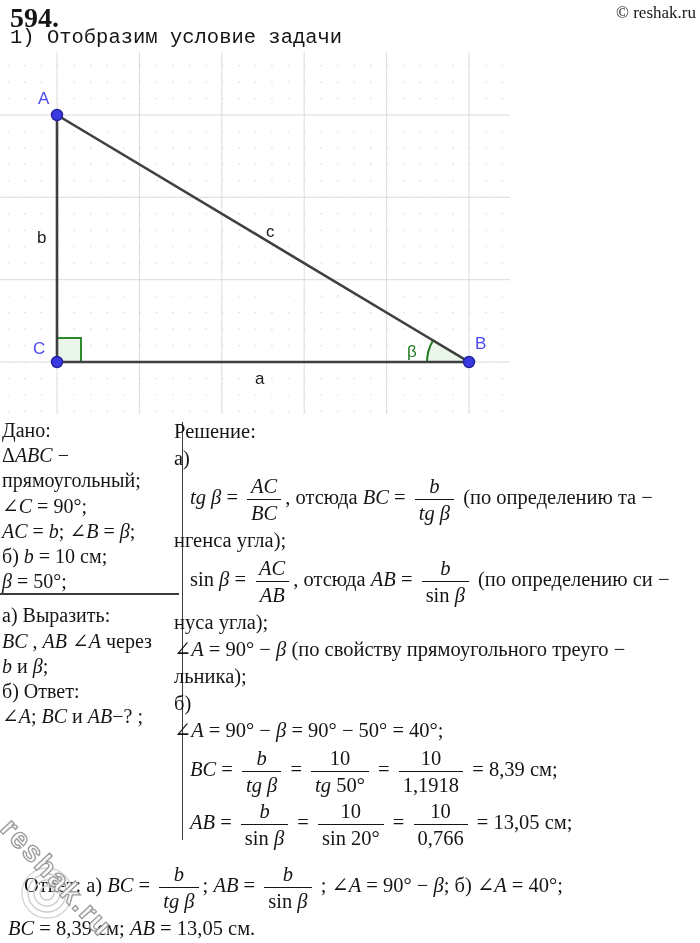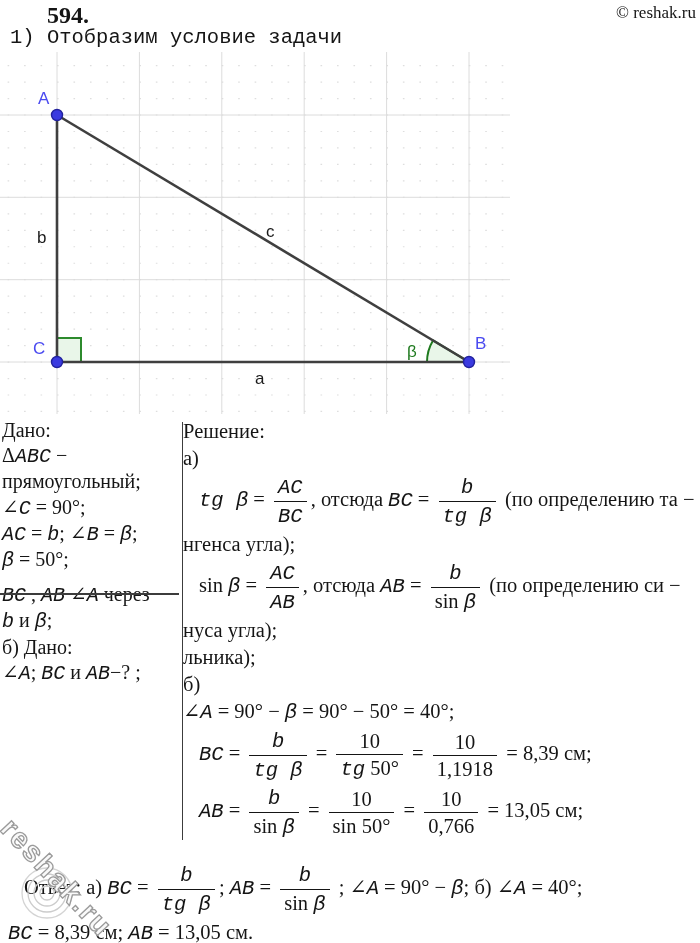--- a/index.html
+++ b/index.html
@@ -1,35 +1,35 @@
 <!DOCTYPE html>
 <html lang="ru"><head>
 <meta charset="utf-8">
 <style>
   html,body { margin:0; padding:0; background:#ffffff; }
   .page {
     position:relative; width:700px; height:943px; overflow:hidden;
     font-family:"Liberation Serif","DejaVu Serif",serif; color:#151515; background:#fff;
   }
   
-  .problem-number { position:absolute; left:10px; top:2px; font-size:24px; font-weight:bold;margin-left:37px; }
+  .problem-number { position:absolute; left:10px; top:2px; font-size:28px; font-weight:bold; }
   .copyright     { position:absolute; right:4px; top:3px; font-size:17px; }
   .step-title    { position:absolute; left:10px; top:26px; font-size:20.5px;font-family:Liberation Mono, monospace; }
   
   .diagram { position:absolute; left:0; top:52px; width:510px; height:362px; }
   .diagram svg { display:block; }
   
   .left-col  { position:absolute; left:2px;  top:418px; width:172px; font-size:20px;  line-height:25.2px; }
-  .right-col { position:absolute; left:183px; top:418px; width:509px; font-size:20.5px; line-height:27px; }
+  .right-col { position:absolute; left:174px; top:418px; width:509px; font-size:20.5px; line-height:27px; }
   .h-divider { position:absolute; left:0; top:593px; width:179px; border-top:2px solid #3c3c3c; }
   .v-divider { position:absolute; left:182px; top:422px; height:418px; width:0; border-left:1.8px solid #3c3c3c; }
   .task-block { margin-top:9px; }
   .answer { position:absolute; left:8px; top:860px; width:690px; font-size:20.5px; line-height:27px; }
   .tline { white-space:nowrap; }
-  .mi { font-style:italic;font-family:Liberation Mono, monospace; }
+  .mi { font-style:italic; }
   
   .frac { display:inline-flex; flex-direction:column; align-items:center; vertical-align:middle;
           margin:0 4px; line-height:22px; text-align:center; }
   .frac .num { padding:1px 4px 2px; }
   .frac .den { padding:2px 4px 1px; border-top:1.6px solid #151515; }
   .frac-line { margin:2px 16px; }
   
   .watermark { position:absolute; left:0; top:808px; width:310px; height:135px; z-index:5; pointer-events:none; }
   .wm-text {
     position:absolute; left:18px; top:4px; transform:rotate(47deg); transform-origin:left top;
@@ -109,26 +109,28 @@
     </svg>
   </div>
 
   <div class="left-col">
     <div>
         <div class="tline"><span>Дано:</span></div>
         <div class="tline"><span>Δ</span><span class="mi">ABC</span><span> −</span></div>
         <div class="tline"><span>прямоугольный;</span></div>
         <div class="tline"><span>∠</span><span class="mi">C</span><span> = 90°;</span></div>
         <div class="tline"><span class="mi">AC</span><span> = </span><span class="mi">b</span><span>; ∠</span><span class="mi">B</span><span> = </span><span class="mi">β</span><span>;</span></div>
+        <div class="tline"><span>б) </span><span class="mi">b</span><span> = 10 см;</span></div>
         <div class="tline"><span class="mi">β</span><span> = 50°;</span></div>
       </div>
     <div class="task-block">
+        <div class="tline"><span>а) Выразить:</span></div>
         <div class="tline"><span class="mi">BC</span><span> , </span><span class="mi">AB</span><span> ∠</span><span class="mi">A</span><span> через</span></div>
         <div class="tline"><span class="mi">b</span><span> и </span><span class="mi">β</span><span>;</span></div>
-        <div class="tline"><span>б) Дано:</span></div>
+        <div class="tline"><span>б) Ответ:</span></div>
         <div class="tline"><span>∠</span><span class="mi">A</span><span>; </span><span class="mi">BC</span><span> и </span><span class="mi">AB</span><span>−? ;</span></div>
       </div>
   </div>
 
   <div class="h-divider"></div>
   <div class="v-divider"></div>
 
   <div class="right-col">
       <div class="tline"><span>Решение:</span></div>
       <div class="tline"><span>а)</span></div>
@@ -141,39 +143,40 @@
         </span><span> (по определению та −</span></div>
       <div class="tline"><span>нгенса угла);</span></div>
       <div class="tline frac-line"><span>sin </span><span class="mi">β</span><span> = </span><span class="frac">
           <span class="num"><span class="mi">AC</span></span>
           <span class="den"><span class="mi">AB</span></span>
         </span><span>, отсюда </span><span class="mi">AB</span><span> = </span><span class="frac">
           <span class="num"><span class="mi">b</span></span>
           <span class="den"><span>sin </span><span class="mi">β</span></span>
         </span><span> (по определению си −</span></div>
       <div class="tline"><span>нуса угла);</span></div>
+      <div class="tline"><span>∠</span><span class="mi">A</span><span> = 90° − </span><span class="mi">β</span><span> (по свойству прямоугольного треуго −</span></div>
       <div class="tline"><span>льника);</span></div>
       <div class="tline"><span>б)</span></div>
       <div class="tline"><span>∠</span><span class="mi">A</span><span> = 90° − </span><span class="mi">β</span><span> = 90° − 50° = 40°;</span></div>
       <div class="tline frac-line"><span class="mi">BC</span><span> = </span><span class="frac">
           <span class="num"><span class="mi">b</span></span>
           <span class="den"><span class="mi">tg β</span></span>
         </span><span> = </span><span class="frac">
           <span class="num"><span>10</span></span>
           <span class="den"><span class="mi">tg</span><span> 50°</span></span>
         </span><span> = </span><span class="frac">
           <span class="num"><span>10</span></span>
           <span class="den"><span>1,1918</span></span>
         </span><span> = 8,39 см;</span></div>
       <div class="tline frac-line"><span class="mi">AB</span><span> = </span><span class="frac">
           <span class="num"><span class="mi">b</span></span>
           <span class="den"><span>sin </span><span class="mi">β</span></span>
         </span><span> = </span><span class="frac">
           <span class="num"><span>10</span></span>
-          <span class="den"><span>sin 50°</span></span>
+          <span class="den"><span>sin 20°</span></span>
         </span><span> = </span><span class="frac">
           <span class="num"><span>10</span></span>
           <span class="den"><span>0,766</span></span>
         </span><span> = 13,05 см;</span></div>
     </div>
 
   <div class="answer">
       <div class="tline frac-line"><span>Ответ: а) </span><span class="mi">BC</span><span> = </span><span class="frac">
           <span class="num"><span class="mi">b</span></span>
           <span class="den"><span class="mi">tg β</span></span>

